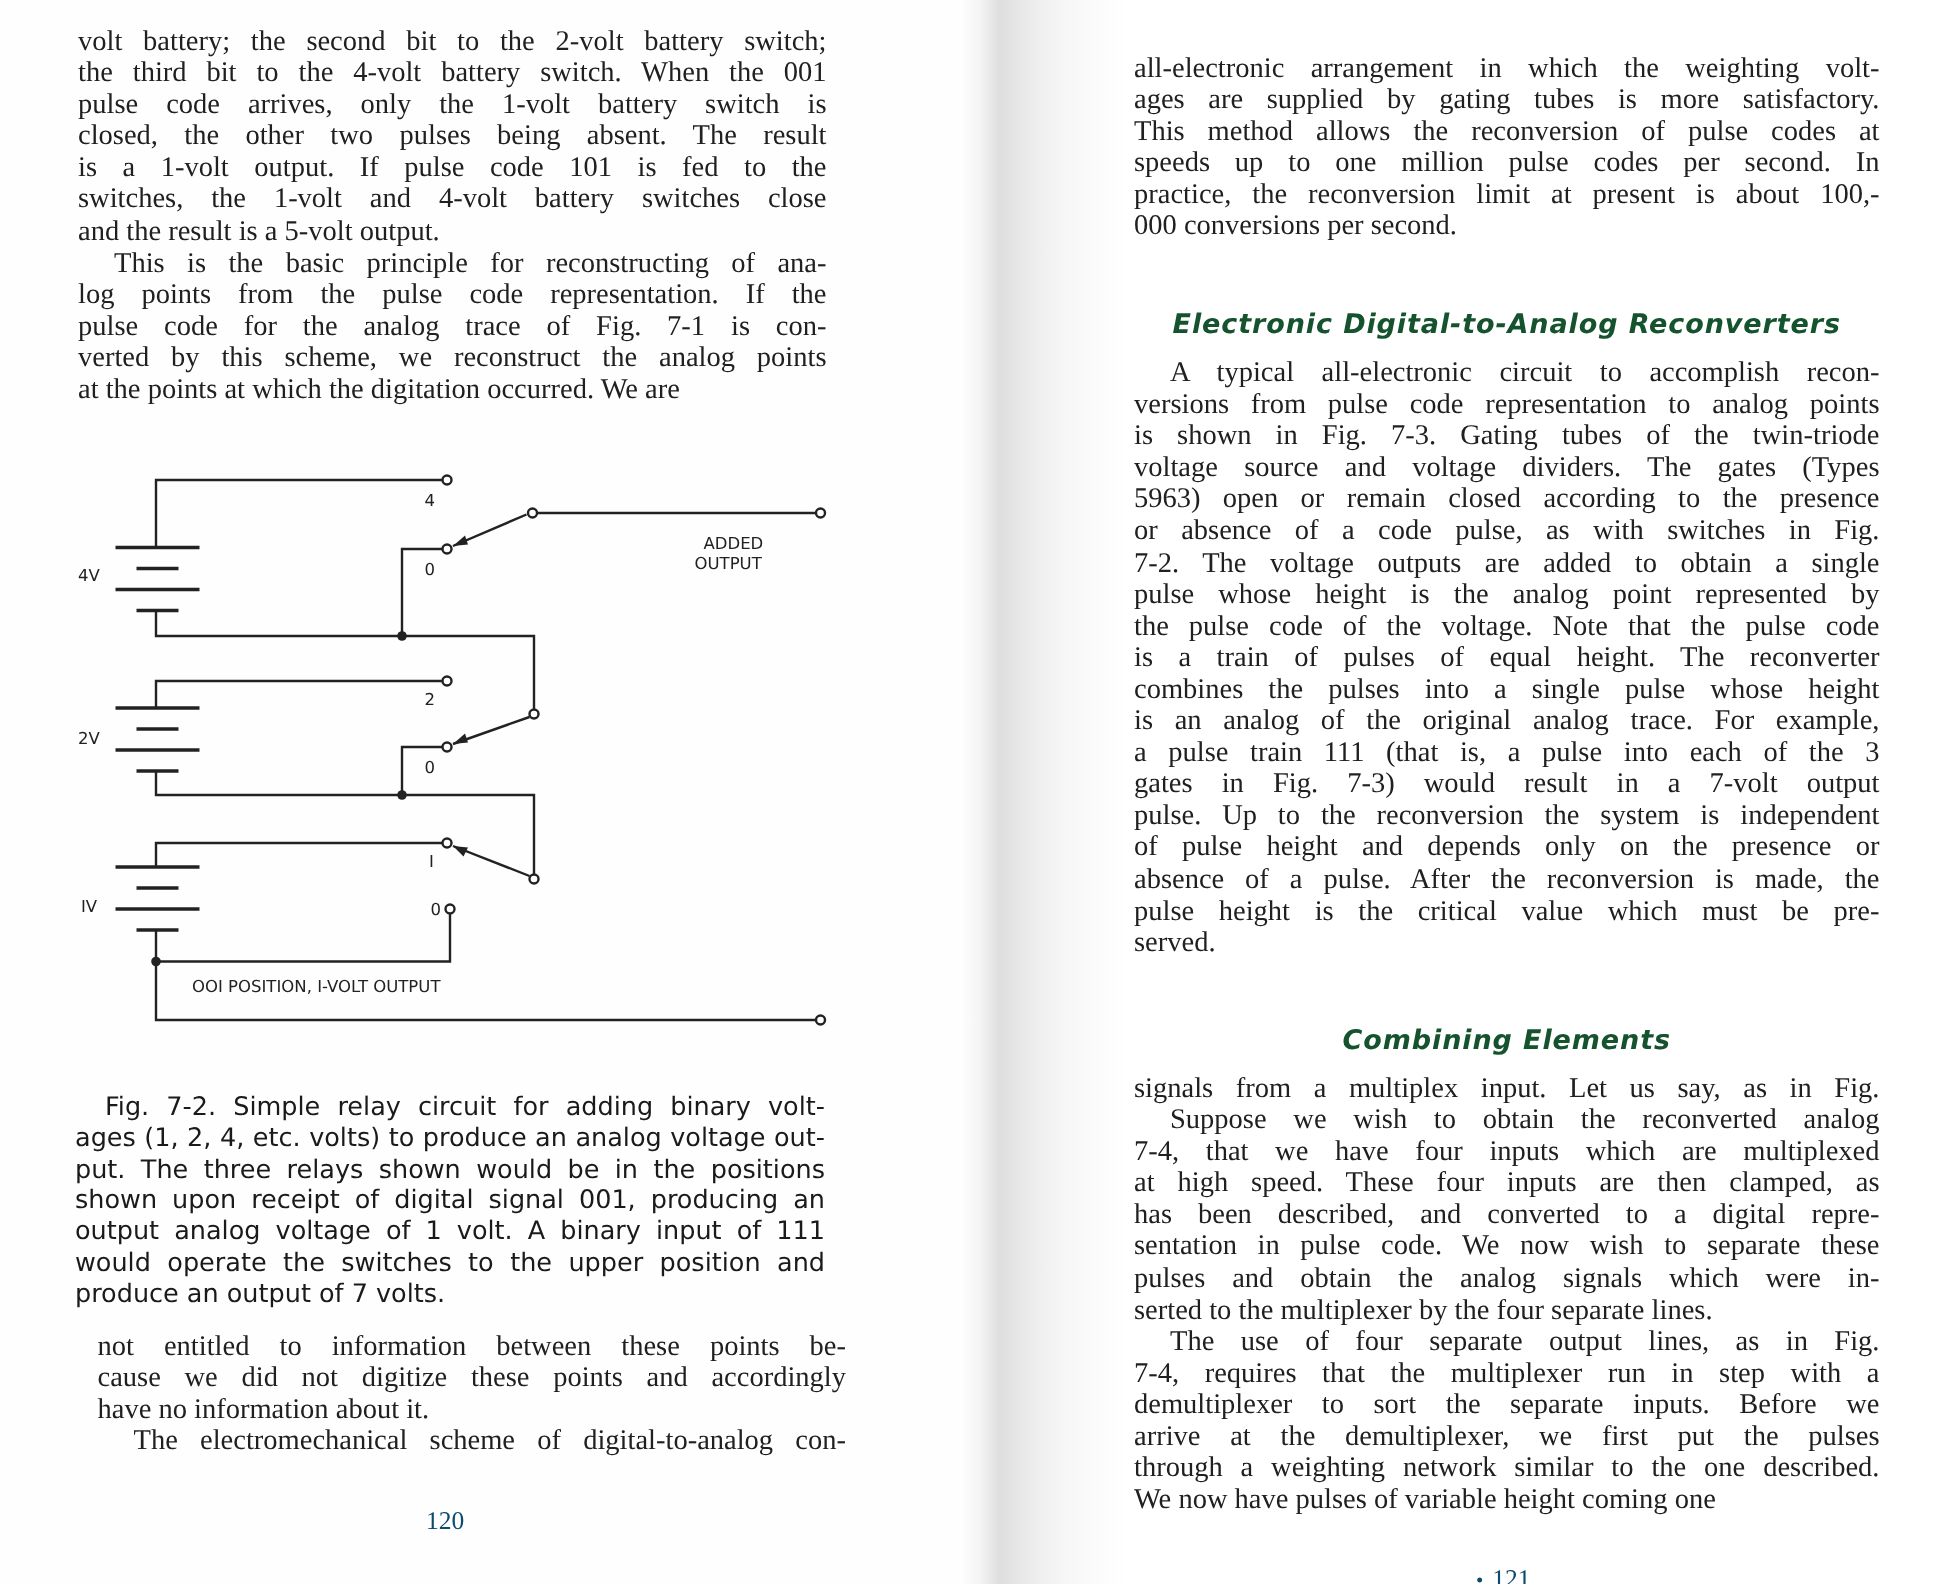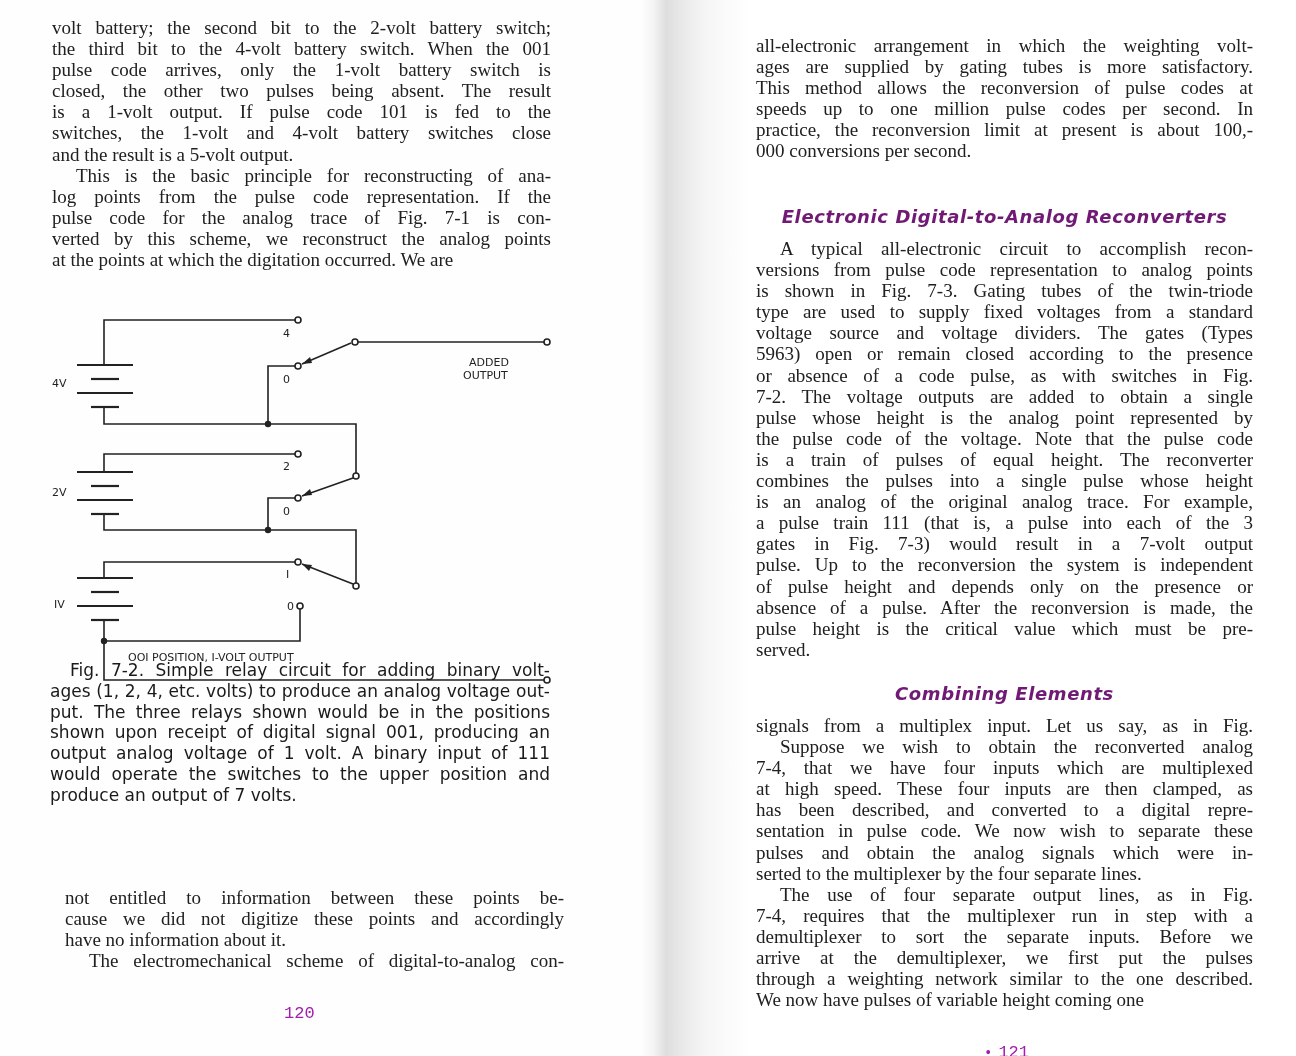--- a/index.html
+++ b/index.html
@@ -28,44 +28,44 @@
     color: #202020;
   }
   .text-block p { margin: 0; }
   .text-block .line { display: block; text-align: justify; text-align-last: justify; white-space: nowrap; }
   .text-block .line.last { text-align-last: left; }
 
   .left-top { left: 52px; top: 17px; width: 499px; }
   .left-bottom { left: 65px; top: 887px; width: 499px; }
 
   .caption {
-    position: absolute; left: 50px; top: 660px; width: 500px;
+    position: absolute; left: 50px; top: 728px; width: 500px;
     font-family: "DejaVu Sans", "Liberation Sans", sans-serif;
     font-size: 17px; line-height: 20.8px; color: #1a1a1a;
   }
   .caption .line { display: block; white-space: nowrap; text-align-last: justify; }
   .caption .line.last { text-align-last: left; }
 
   .page-num {
-    position: absolute; font-family: Liberation Mono, monospace;
-    font-size: 17px; color: #a21caf; text-align: right;
+    position: absolute; font-family: Liberation Serif, serif;
+    font-size: 17px; color: #0c4a6e; text-align: right;
   }
   .pn-left { left: 284px; top: 1004px; }
   .pn-right { left: 984px; top: 1022px; margin-top: 21px; }
   .pn-right .dot { font-size: 14px; margin-right: 6px; }
 
   .right-1 { left: 756px; top: 35px; width: 497px; }
   .right-2 { left: 756px; top: 238px; width: 497px; }
   .right-3 { left: 756px; top: 715px; width: 497px; }
 
   .heading {
     position: absolute;
     font-family: "DejaVu Sans", "Liberation Sans", sans-serif;
     font-weight: bold; font-style: italic;
-    font-size: 18px; color: #701a75; text-align: center;
+    font-size: 18px; color: #14532d; text-align: center;
     letter-spacing: 0.6px;
   }
   .h-electronic { left: 756px; top: 206px; width: 497px; }
   .h-combining { left: 756px; top: 683px; width: 497px; }
 
   .diagram { position: absolute; left: 0; top: 290px; width: 600px; height: 410px; }
   .diagram text {
     font-family: "DejaVu Sans", "Liberation Sans", sans-serif;
     font-size: 11px; fill: #222;
   }
@@ -202,21 +202,20 @@
       <span class="line last">000 conversions per second.</span>
     </p>
   </div>
 
 <div class="heading h-electronic">Electronic Digital-to-Analog Reconverters</div>
 <div class="text-block right-2" id="right-s1">
     <p>
       <span class="line" style="padding-left: 24px;">A typical all-electronic circuit to accomplish recon-</span>
       <span class="line">versions from pulse code representation to analog points</span>
       <span class="line">is shown in Fig. 7-3. Gating tubes of the twin-triode</span>
-      <span class="line">type are used to supply fixed voltages from a standard</span>
       <span class="line">voltage source and voltage dividers. The gates (Types</span>
       <span class="line">5963) open or remain closed according to the presence</span>
       <span class="line">or absence of a code pulse, as with switches in Fig.</span>
       <span class="line">7-2. The voltage outputs are added to obtain a single</span>
       <span class="line">pulse whose height is the analog point represented by</span>
       <span class="line">the pulse code of the voltage. Note that the pulse code</span>
       <span class="line">is a train of pulses of equal height. The reconverter</span>
       <span class="line">combines the pulses into a single pulse whose height</span>
       <span class="line">is an analog of the original analog trace. For example,</span>
       <span class="line">a pulse train 111 (that is, a pulse into each of the 3</span>

